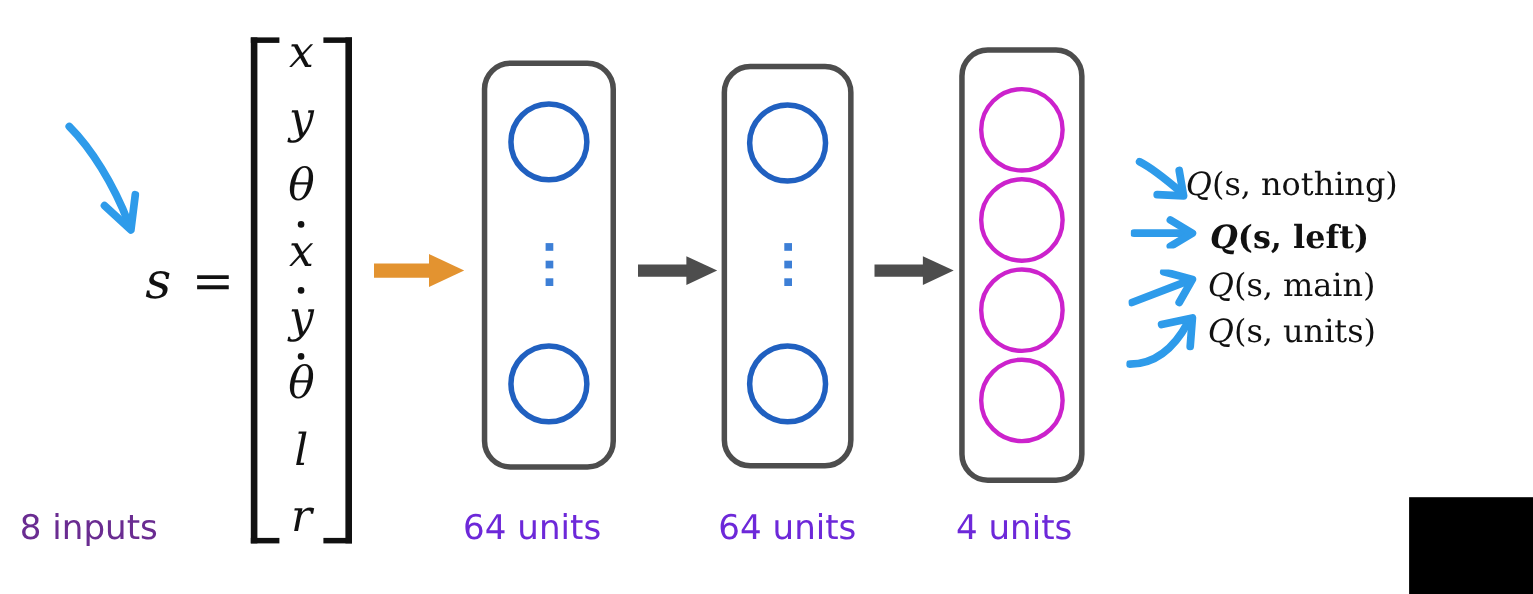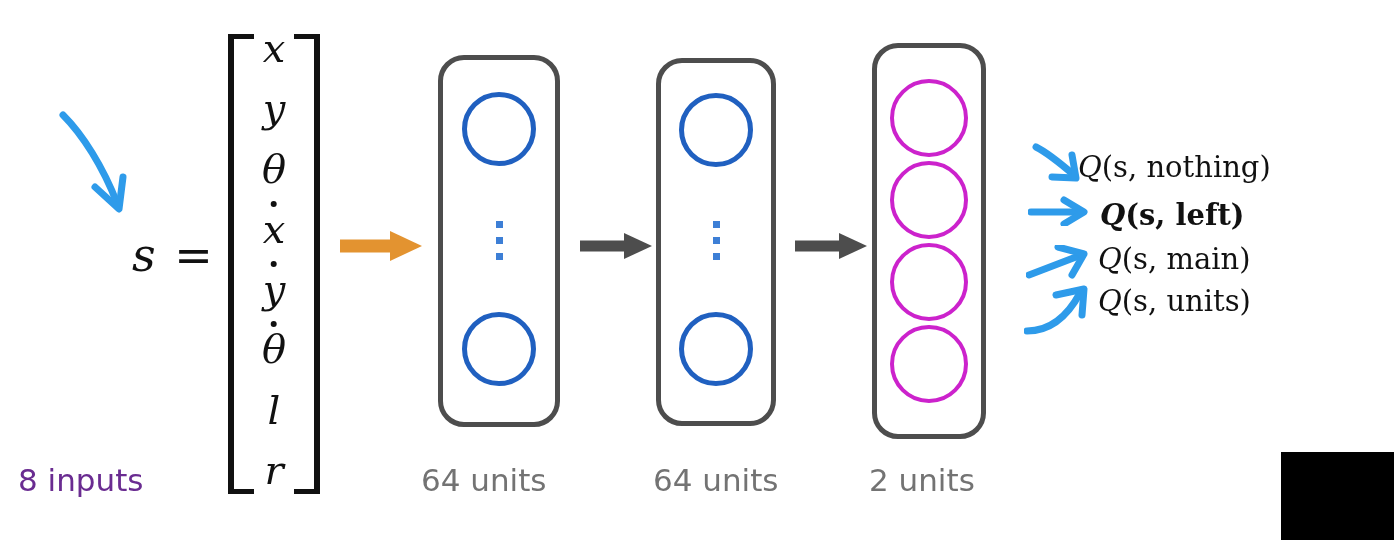--- a/index.html
+++ b/index.html
@@ -109,21 +109,21 @@
     display: block;
     width: 7px;
     height: 7px;
     background: #3d7fd6;
   }
 
   
   .unit-label {
     font-family: "DejaVu Sans", "Liberation Sans", sans-serif;
     font-size: 31px;
-    color: #737373;
+    color: #6d28d9;
     white-space: nowrap;
   }
   #inputs-label {
     font-family: "DejaVu Sans", "Liberation Sans", sans-serif;
     font-size: 31px;
     color: #6a2c91;
     left: 18px;
     top: 462px;
     white-space: nowrap;
     text-align: right;
@@ -249,17 +249,17 @@
   <div class="abs q-label" style="left:1098px; top:242px;">
     <span class="qi">Q</span><span class="up">(s, main)</span>
   </div>
   <div class="abs q-label" style="left:1098px; top:284px;">
     <span class="qi">Q</span><span class="up">(s, units)</span>
   </div>
 
   <div class="abs" id="inputs-label">8 inputs</div>
   <div class="abs unit-label" style="left:421px; top:462px;">64 units</div>
   <div class="abs unit-label" style="left:653px; top:462px;">64 units</div>
-  <div class="abs unit-label" style="left:869px; top:462px;">2 units</div>
+  <div class="abs unit-label" style="left:869px; top:462px;">4 units</div>
 
   <div class="abs" id="corner-patch"></div>
 
 </div>
 
 </body></html>

